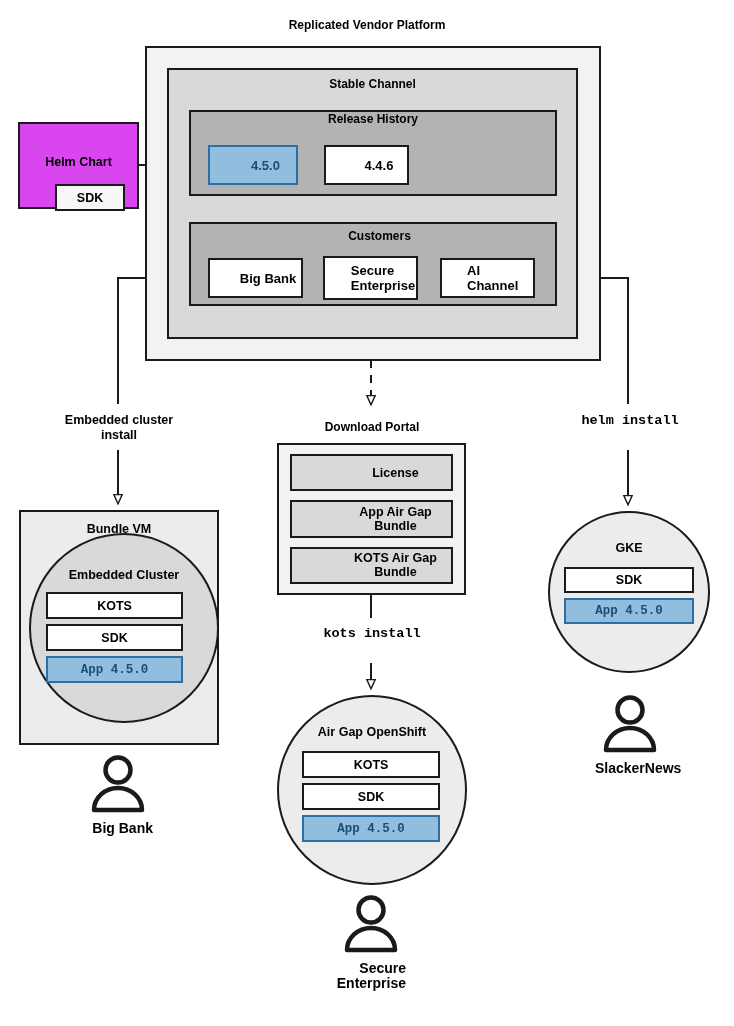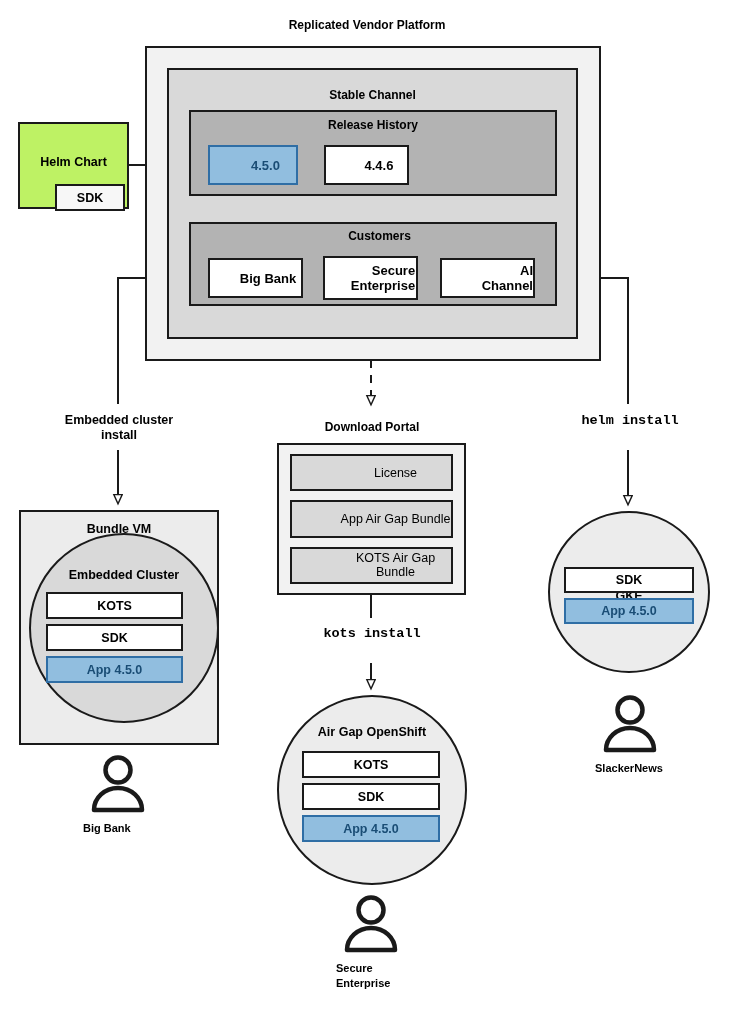--- a/index.html
+++ b/index.html
@@ -36,53 +36,53 @@
   .box > .box-label {
     font-weight: bold;
     font-size: 12px;
     line-height: 14px;
     text-align: center;
     width: 100%;
   }
 
   #platform-outer { left:145px; top:46px; width:456px; height:315px; background:#f2f2f2; }
   #stable-channel { left:167px; top:68px; width:411px; height:271px; background:#d9d9d9; }
-  #stable-channel > .box-label { padding-top: 18px; }
+  #stable-channel > .box-label { padding-top: 7px; }
   #release-history { left:189px; top:110px; width:368px; height:86px; background:#b3b3b3; }
-  #release-history > .box-label { padding-top: 6px; }
+  #release-history > .box-label { }
   #customers-box { left:189px; top:222px; width:368px; height:84px; background:#b3b3b3; }
   #customers-box > .box-label { padding-top: 5px; padding-left: 13px; }
 
   
   .chip {
     position: absolute;
     border: 2px solid #1a1a1a;
     background: #ffffff;
     display: flex; align-items: center; justify-content: center;
-    font-weight: bold; font-size: 13px; text-align: right;
+    font-weight: bold; font-size: 13px; text-align: left;
     line-height: 15px;
     padding-left: 25px;
   }
   .chip.blue {
     background: #91bedf;
     border-color: #2f6ea5;
     color: #1a4d75;
   }
   #rel-450 { left:208px; top:145px; width:90px; height:40px; }
   #rel-446 { left:324px; top:145px; width:85px; height:40px; }
 
   
   #cust-bigbank { left:208px; top:258px; width:95px; height:40px; font-size:13px; }
   #cust-secure  { left:323px; top:256px; width:95px; height:44px; font-size:13px; }
   #cust-ai      { left:440px; top:258px; width:95px; height:40px; font-size:13px; }
 
   
   #helm-chart {
-    left:18px; top:122px; width:111px; height:87px;
-    background:#bef264; border:2px solid #1a1a1a;
+    left:18px; top:122px; width:121px; height:87px;
+    background:#d946ef; border:2px solid #1a1a1a;
     position:absolute;
   }
   #helm-chart .hc-label {
     position:absolute; left:0; top:31px; width:100%;
     text-align:center; font-weight:bold; font-size:12.5px;
   }
   #helm-sdk {
     position:absolute; left:35px; top:60px; width:70px; height:27px;
     background:#f7f7f7; border:2px solid #1a1a1a;
     display:flex; align-items:center; justify-content:center;
@@ -92,21 +92,21 @@
   
   #download-portal {
     position:absolute; left:277px; top:443px; width:189px; height:152px;
     background:#f2f2f2; border:2px solid #1a1a1a;
     padding:9px 11px;
     display:flex; flex-direction:column; gap:9px;
   }
   #download-portal .dp-item {
     flex:1 1 0; background:#d9d9d9; border:2px solid #1a1a1a;
     display:flex; align-items:center; justify-content:center;
-    font-weight:normal; font-size:12.5px; text-align:center;padding-left:48px;
+    font-weight:bold; font-size:12.5px; text-align:center;padding-left:48px;
   }
 
   
   #linux-vm {
     position:absolute; left:19px; top:510px; width:200px; height:235px;
     background:#ececec; border:2px solid #1a1a1a;
   }
   #linux-vm .vm-label {
     position:absolute; left:0; top:10px; width:100%;
     text-align:center; font-weight:bold; font-size:12.5px;
@@ -121,21 +121,21 @@
   }
   .stack {
     position:absolute; display:flex; flex-direction:column; gap:5px;
   }
   .stack .layer {
     border:2px solid #1a1a1a; background:#ffffff;
     display:flex; align-items:center; justify-content:center;
     font-weight:bold; font-size:12.5px;
   }
   .stack .layer.blue {
-    background:#91bedf; border-color:#2f6ea5; color:#1a4d75;
+    background:#91bedf; border-color:#2f6ea5; color:#1a4d75;font-family:Liberation Mono, monospace;
   }
   #ec-stack { left:46px; top:592px; width:137px; }
   #ec-stack .layer { height:27px; }
 
   
   #openshift {
     position:absolute; left:277px; top:695px; width:190px; height:190px;
     background:#ececec; border:2px solid #1a1a1a; border-radius:50%;
   }
   #openshift .os-label {
@@ -145,31 +145,31 @@
   #os-stack { left:302px; top:751px; width:138px; }
   #os-stack .layer { height:27px; }
 
   
   #gke {
     position:absolute; left:548px; top:511px; width:162px; height:162px;
     background:#ececec; border:2px solid #1a1a1a; border-radius:50%;
   }
   #gke .gke-label {
     position:absolute; left:0; top:28px; width:100%;
-    text-align:center; font-weight:bold; font-size:12.5px;margin-top:48px;
+    text-align:center; font-weight:bold; font-size:12.5px;
   }
   #gke-stack { left:564px; top:567px; width:130px; }
   #gke-stack .layer { height:26px; }
 
   
   .actor { position:absolute; width:70px; }
   .actor svg { display:block; margin:0 auto; }
   .actor .actor-label {
-    margin-top:8px; text-align:left;
-    font-weight:bold; font-size:11px; line-height:15px;
+    margin-top:8px; text-align:right;
+    font-weight:bold; font-size:14px; line-height:15px;
   }
   #actor-bigbank { left:83px; top:755px; }
   #actor-secure  { left:336px; top:895px; }
   #actor-slacker { left:595px; top:695px; }
 
   
   .edge-label {
     position:absolute; text-align:center;
     font-weight:bold; font-size:12.5px; line-height:15px;
   }

